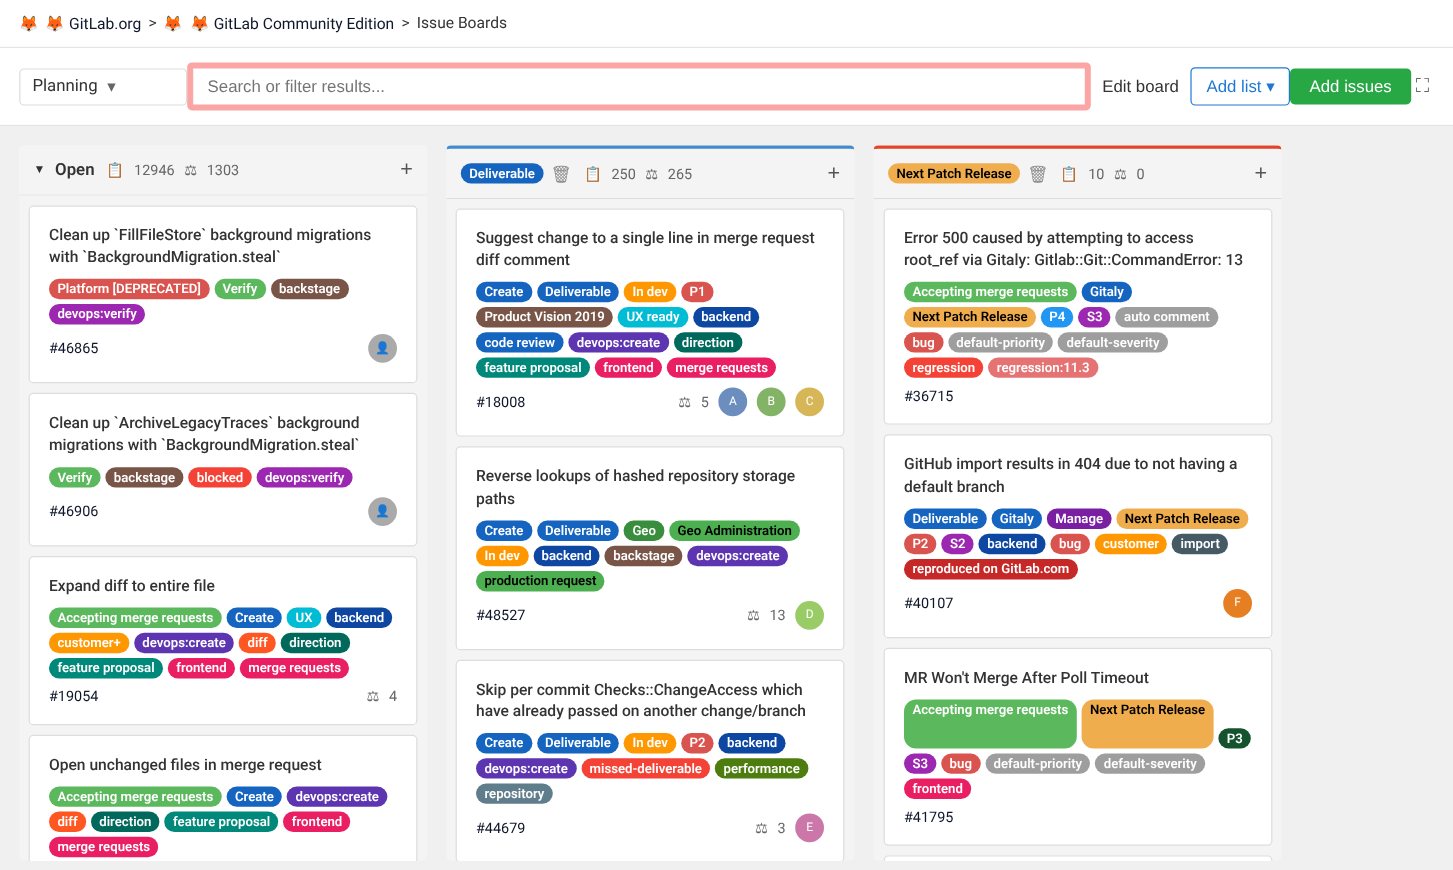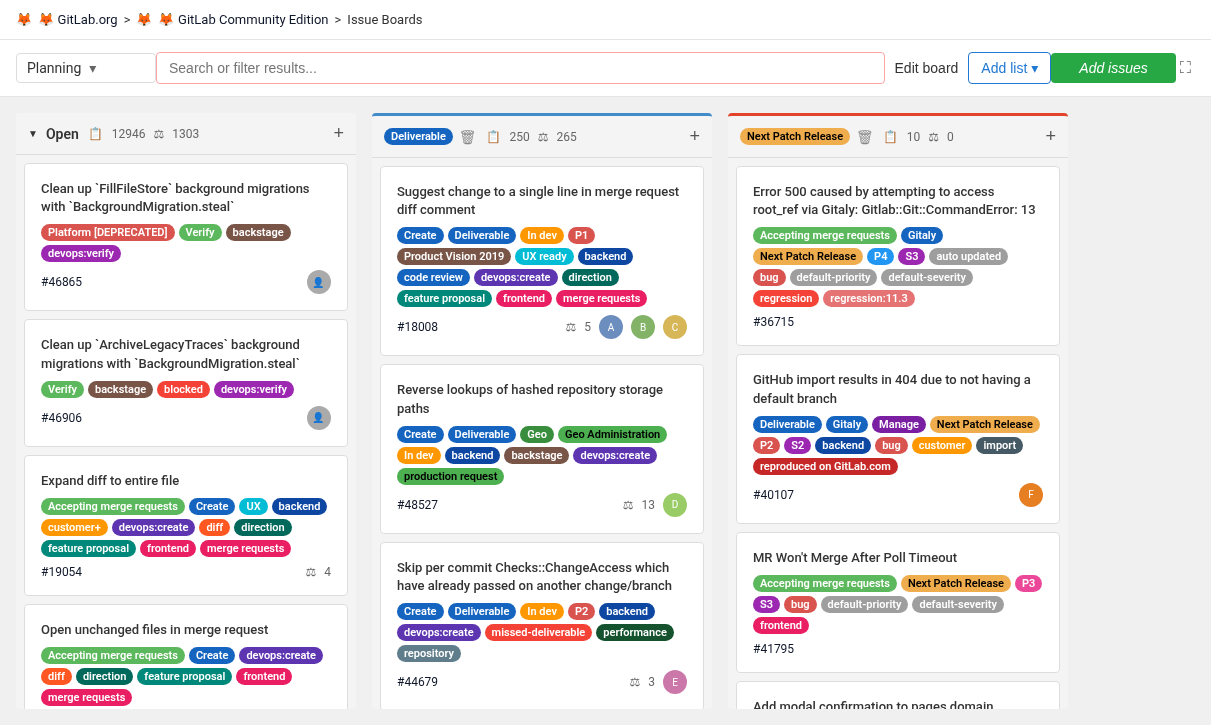--- a/index.html
+++ b/index.html
@@ -33,21 +33,21 @@
       border-radius: 4px;
       padding: 6px 10px;
       background: #fff;
       cursor: pointer;
       min-width: 140px;
       font-size: 14px;
     }
     .board-select .caret { margin-left: 8px; color: #666; }
     .search-bar {
       flex: 1;
-      border: 1px solid #fca5a5;
+      border: 5px solid #fca5a5;
       border-radius: 4px;
       padding: 7px 12px;
       font-size: 14px;
       color: #0f766e;
       background: #fff;
     }
     .edit-board-btn {
       border: none;
       background: none;
       font-size: 14px;
@@ -66,23 +66,22 @@
       display: flex;
       align-items: center;
       gap: 4px;
     }
     .add-issues-btn {
       background: #28a745;
       color: #fff;
       border: none;
       border-radius: 4px;
       font-size: 14px;
-      padding: 7px 28px;
-      cursor: pointer;
-      font-style: italic;
+      padding: 7px 16px;
+      cursor: pointer;
     }
     .fullscreen-btn {
       border: none;
       background: none;
       cursor: pointer;
       color: #666;
       font-size: 16px;
       padding: 4px;
     }
 
@@ -202,38 +201,38 @@
     
     .lb-platform-dep { background: #d9534f; }
     .lb-verify { background: #5cb85c; }
     .lb-backstage { background: #795548; }
     .lb-devops-verify { background: #9c27b0; }
     .lb-create { background: #1565c0; }
     .lb-deliverable { background: #1565c0; }
     .lb-in-dev { background: #ff9800; }
     .lb-p1 { background: #d9534f; }
     .lb-p2 { background: #d9534f; }
-    .lb-p3 { background: #ec4899; }
+    .lb-p3 { background: #14532d; margin-top: 24px; }
     .lb-p4 { background: #2196f3; }
     .lb-s2 { background: #9c27b0; }
     .lb-s3 { background: #9c27b0; }
     .lb-product-vision { background: #795548; }
     .lb-ux-ready { background: #00bcd4; }
     .lb-backend { background: #0d47a1; }
     .lb-code-review { background: #1565c0; }
     .lb-devops-create { background: #5e35b1; }
     .lb-direction { background: #00695c; }
     .lb-feature-proposal { background: #00897b; }
     .lb-frontend { background: #e91e63; }
     .lb-merge-requests { background: #e91e63; }
     .lb-geo { background: #388e3c; }
     .lb-geo-admin { background: #4caf50; color: #000 !important; }
     .lb-production-req { background: #4caf50; color: #000 !important; }
     .lb-missed-deliverable { background: #f44336; }
-    .lb-performance { background: #14532d; }
+    .lb-performance { background: #4d7c0f; }
     .lb-repository { background: #607d8b; }
     .lb-accepting-mr { background: #5cb85c; }
     .lb-ux { background: #00bcd4; }
     .lb-customer { background: #ff9800; }
     .lb-diff { background: #ff5722; }
     .lb-blocked { background: #f44336; }
     .lb-gitaly { background: #1565c0; }
     .lb-next-patch { background: #f0ad4e; color: #000 !important; }
     .lb-auto-updated { background: #9e9e9e; }
     .lb-bug { background: #d9534f; }
@@ -475,21 +474,21 @@
     <div class="column-body">
 
       <div class="card">
         <div class="card-title">Error 500 caused by attempting to access root_ref via Gitaly: Gitlab::Git::CommandError: 13</div>
         <div class="labels">
           <span class="label lb-accepting-mr">Accepting merge requests</span>
           <span class="label lb-gitaly">Gitaly</span>
           <span class="label lb-next-patch" style="color:#000;">Next Patch Release</span>
           <span class="label lb-p4">P4</span>
           <span class="label lb-s3">S3</span>
-          <span class="label lb-auto-updated">auto updated</span>
+          <span class="label lb-auto-updated">auto comment</span>
           <span class="label lb-bug">bug</span>
           <span class="label lb-default-priority">default-priority</span>
           <span class="label lb-default-severity">default-severity</span>
           <span class="label lb-regression">regression</span>
           <span class="label lb-regression-113">regression:11.3</span>
         </div>
         <div class="card-footer">
           <span class="card-id">#36715</span>
         </div>
       </div>

